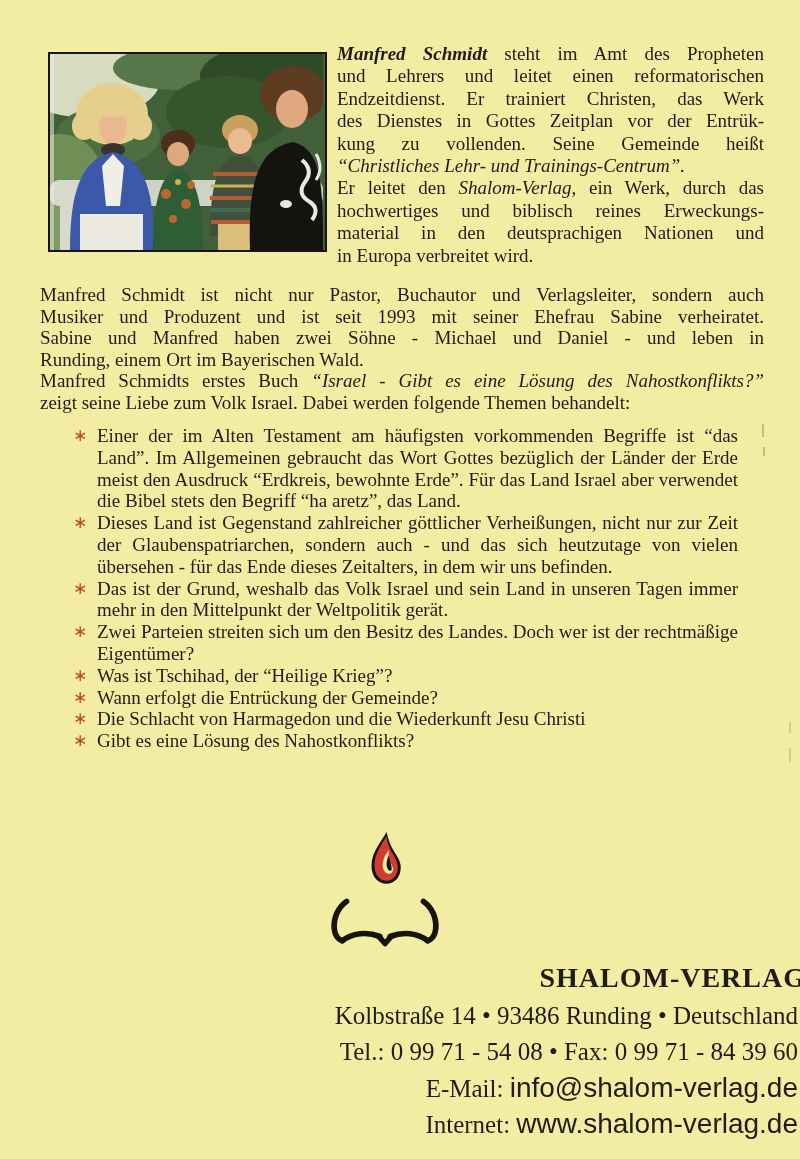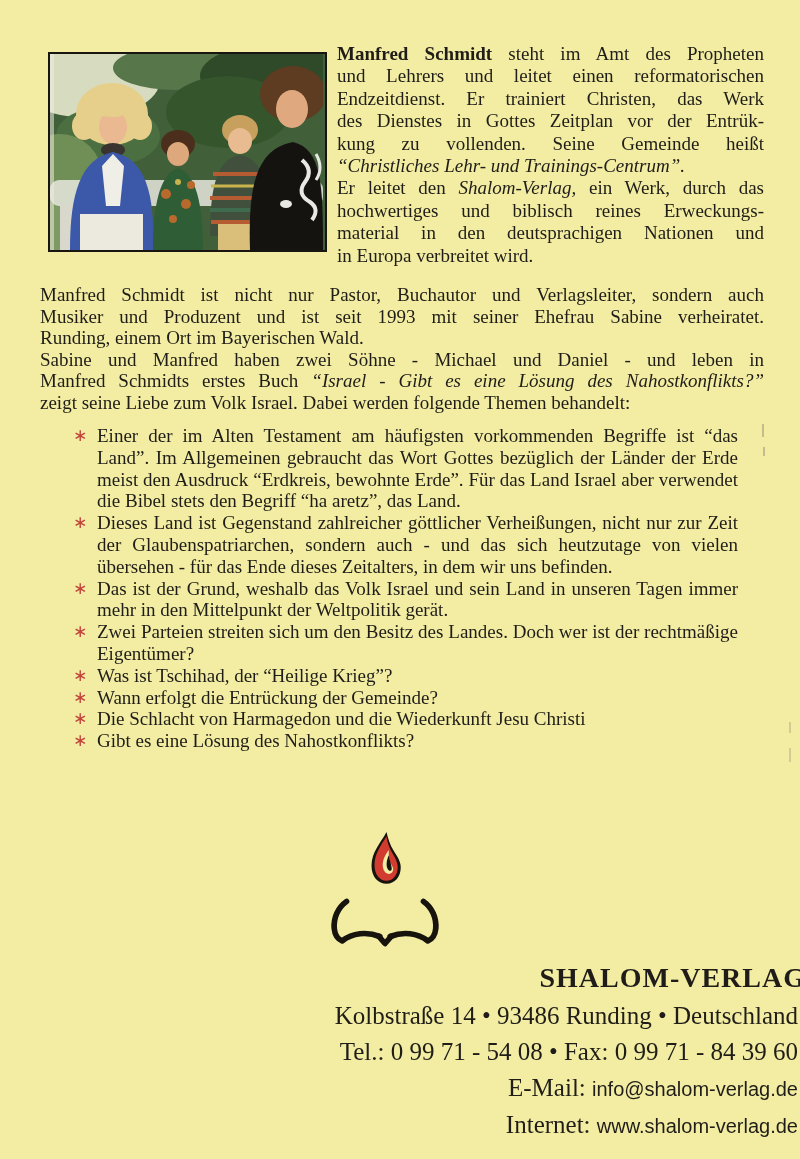--- a/index.html
+++ b/index.html
@@ -29,39 +29,39 @@
     position:absolute;left:40px;top:284px;width:724px;
     font-size:19px;line-height:21.5px;
   }
   .topics-block{
     position:absolute;left:71px;top:425px;width:667px;
     font-size:19px;line-height:21.8px;
   }
   .tline{text-align:justify;text-align-last:justify;}
   .tline.nj{text-align:left;text-align-last:left;}
   .i{font-style:italic;}
-  .bi{font-weight:bold;}
+  .bi{font-weight:bold;font-style:italic;}
   .topic{position:relative;padding-left:26px;text-align:justify;}
   .topic .bullet{
     position:absolute;left:2px;top:0;
     color:#c2443a;font-size:17px;
     font-family:"DejaVu Sans", sans-serif;
   }
   
   .logo{position:absolute;left:326px;top:824px;width:118px;text-align:center;}
   .logo svg{display:block;margin:0 auto;}
   .logo .book-svg{margin-top:3px;}
   
   .publisher{
     position:absolute;left:12px;top:962px;width:794px;
     text-align:right;
   }
   .pub-name{font-size:28px;font-weight:bold;letter-spacing:1px;margin:0 0 6px 0;}
   .pub-line{font-size:25px;line-height:27.8px;margin:8px;}
-  .sans{font-family:"Liberation Sans", sans-serif;font-size:20px;}
+  .sans{font-family:"Liberation Sans", sans-serif;font-size:28px;}
   
   .artifact{position:absolute;background:#c4bc8f;}
   .art1{left:762px;top:424px;width:2px;height:13px;}
   .art2{left:763px;top:447px;width:2px;height:9px;}
   .art3{left:789px;top:722px;width:2px;height:11px;opacity:.7;}
   .art4{left:789px;top:748px;width:2px;height:14px;opacity:.7;}
 </style>
 </head>
 <body>
 
@@ -133,22 +133,22 @@
       <div class="tline nj"><span class="i">“Christliches Lehr- und Trainings-Centrum”.</span></div>
       <div class="tline"><span>Er leitet den </span><span class="i">Shalom-Verlag,</span><span> ein Werk, durch das</span></div>
       <div class="tline"><span>hochwertiges und biblisch reines Erweckungs-</span></div>
       <div class="tline"><span>material in den deutsprachigen Nationen und</span></div>
       <div class="tline nj"><span>in Europa verbreitet wird.</span></div>
     </div>
 
   <div class="bio-block">
       <div class="tline"><span>Manfred Schmidt ist nicht nur Pastor, Buchautor und Verlagsleiter, sondern auch</span></div>
       <div class="tline"><span>Musiker und Produzent und ist seit 1993 mit seiner Ehefrau Sabine verheiratet.</span></div>
+      <div class="tline"><span>Sabine und Manfred haben zwei Söhne - Michael und Daniel - und leben in</span></div>
       <div class="tline nj"><span>Runding, einem Ort im Bayerischen Wald.</span></div>
-      <div class="tline"><span>Sabine und Manfred haben zwei Söhne - Michael und Daniel - und leben in</span></div>
       <div class="tline"><span>Manfred Schmidts erstes Buch </span><span class="i">“Israel - Gibt es eine Lösung des Nahostkonflikts?”</span></div>
       <div class="tline nj"><span>zeigt seine Liebe zum Volk Israel. Dabei werden folgende Themen behandelt:</span></div>
     </div>
 
   <div class="topics-block">
       <div class="topic"><span class="bullet">∗</span><span>Einer der im Alten Testament am häufigsten vorkommenden Begriffe ist “das Land”. Im Allgemeinen gebraucht das Wort Gottes bezüglich der Länder der Erde meist den Ausdruck “Erdkreis, bewohnte Erde”. Für das Land Israel aber verwendet die Bibel stets den Begriff “ha aretz”, das Land.</span></div>
       <div class="topic"><span class="bullet">∗</span><span>Dieses Land ist Gegenstand zahlreicher göttlicher Verheißungen, nicht nur zur Zeit der Glaubenspatriarchen, sondern auch - und das sich heutzutage von vielen übersehen - für das Ende dieses Zeitalters, in dem wir uns befinden.</span></div>
       <div class="topic"><span class="bullet">∗</span><span>Das ist der Grund, weshalb das Volk Israel und sein Land in unseren Tagen immer mehr in den Mittelpunkt der Weltpolitik gerät.</span></div>
       <div class="topic"><span class="bullet">∗</span><span>Zwei Parteien streiten sich um den Besitz des Landes. Doch wer ist der rechtmäßige Eigentümer?</span></div>
       <div class="topic"><span class="bullet">∗</span><span>Was ist Tschihad, der “Heilige Krieg”?</span></div>

